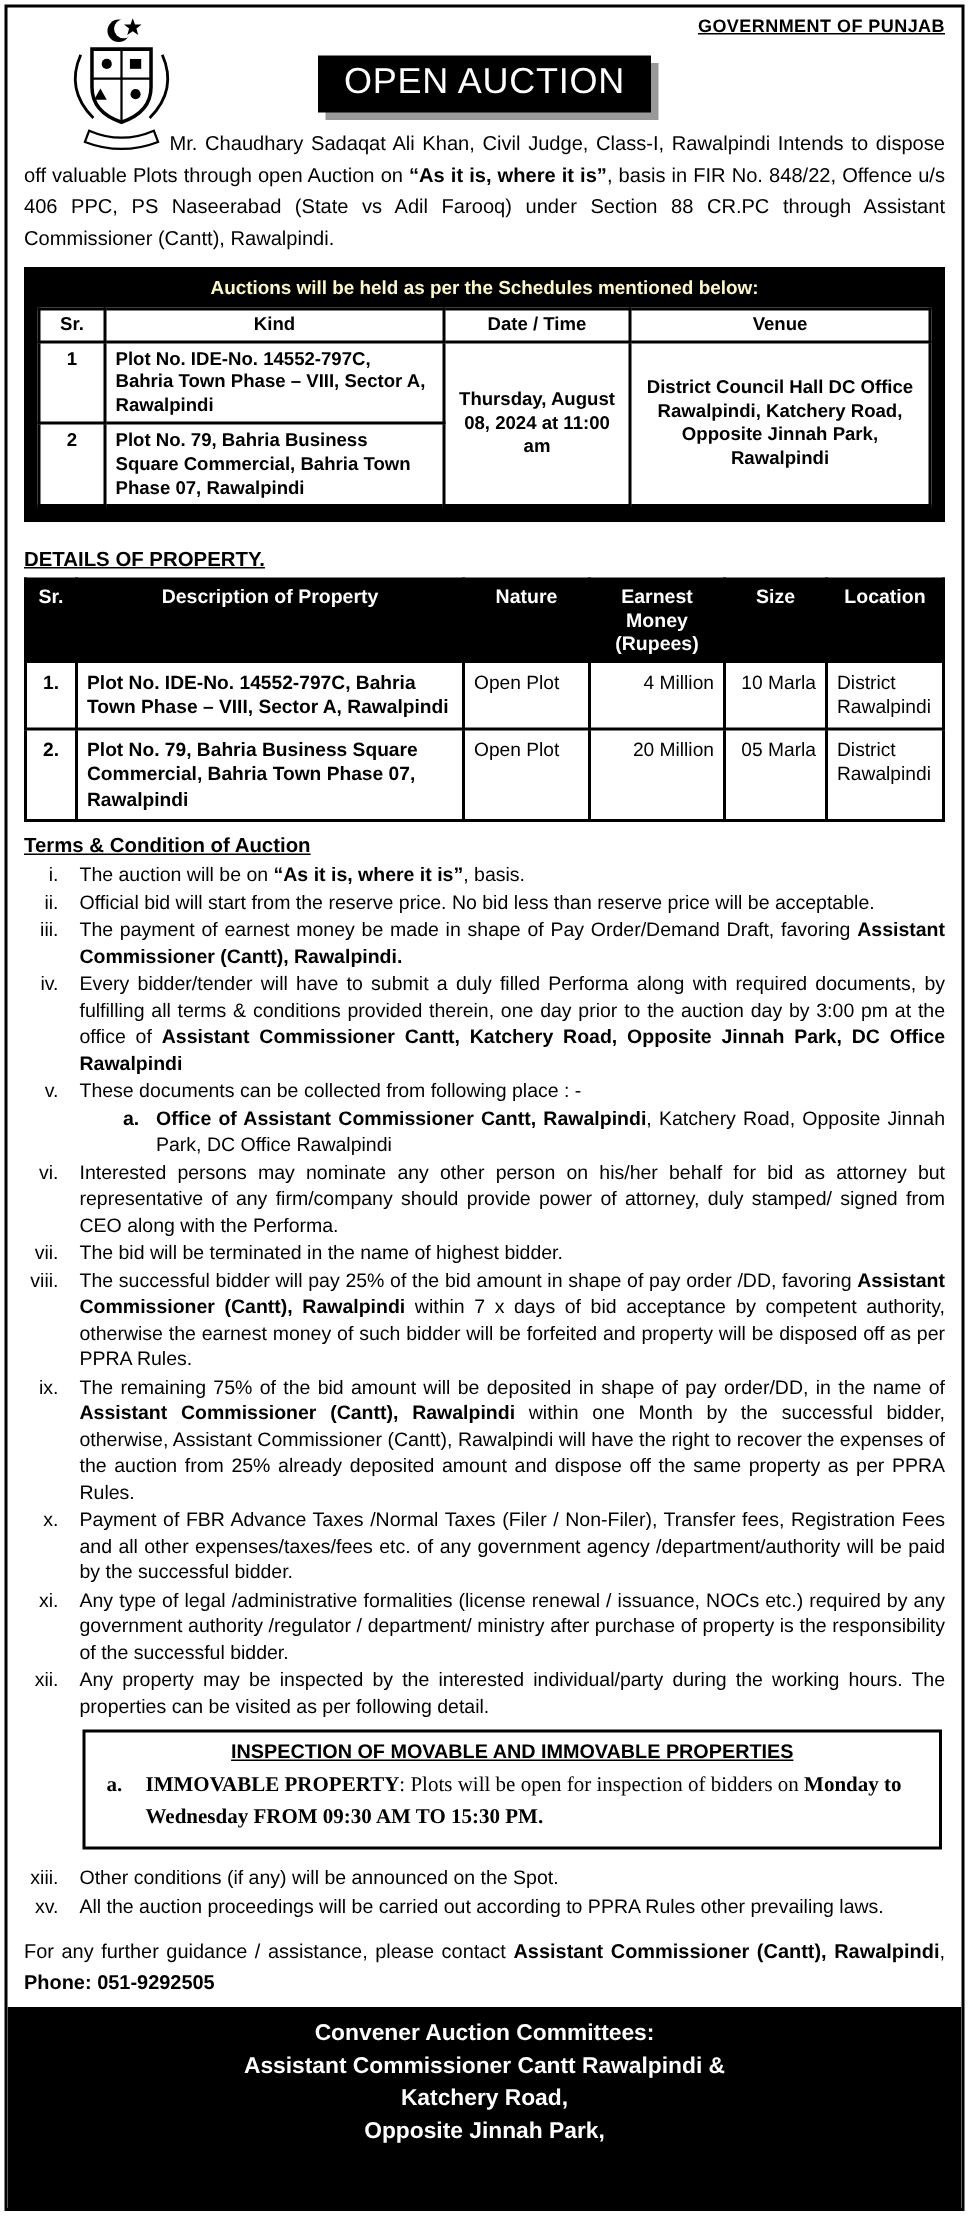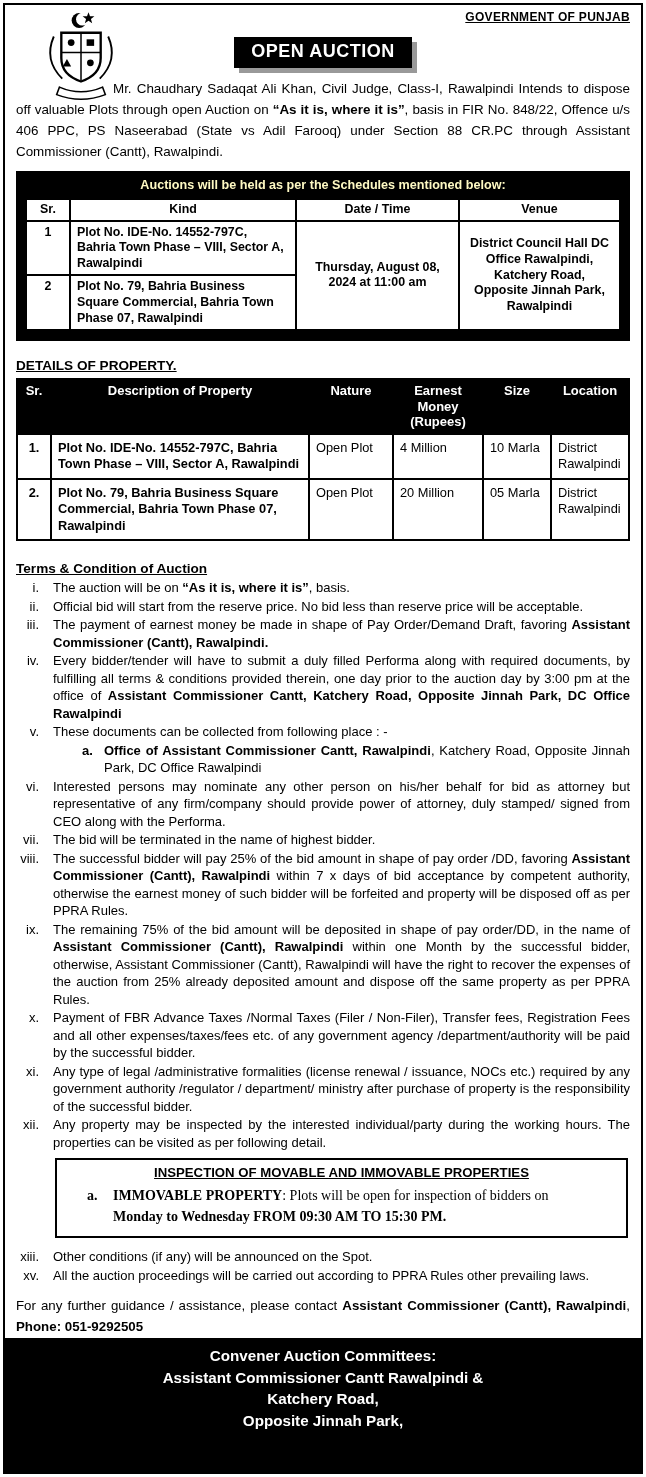--- a/index.html
+++ b/index.html
@@ -5,62 +5,62 @@
   *{margin:0;padding:0;box-sizing:border-box}
   html,body{background:#fff}
   body{width:646px;height:1477px;font-family:"Liberation Sans","DejaVu Sans",sans-serif;color:#000;overflow:hidden}
   .page{margin:3px;height:1471px;border:2px solid #000;display:flex;flex-direction:column;overflow:hidden;padding-top:5px;position:relative}
   .pad{margin-left:11px;margin-right:11px}
 
   .header{position:relative}
   .emblem{position:absolute;left:20px;top:0;width:90px;height:98px}
   .gov-title{text-align:right;font-size:12px;font-weight:bold;text-decoration:underline;letter-spacing:.3px}
   .banner-row{text-align:center;margin-top:13px}
-  .banner{display:inline-block;background:#000;color:#fff;font-size:18px;font-weight:bold;letter-spacing:.5px;padding:4px 17px 6px;box-shadow:5px 5px 0 #999}
+  .banner{display:inline-block;background:#000;color:#fff;font-size:24px;font-weight:normal;letter-spacing:.5px;padding:4px 17px 6px;box-shadow:5px 5px 0 #999}
 
   .intro{margin-top:10px;font-size:13.4px;line-height:21px;text-align:justify;text-indent:97px}
 
   .schedule-box{background:#000;margin-top:9px;padding:7px 9px 10px}
   .schedule-heading{color:#fef9c3;text-align:center;font-size:12.6px;font-weight:bold;margin-bottom:6px}
   table{border-collapse:collapse;width:100%;background:#fff}
   .schedule-table th,.schedule-table td{border:2px solid #000;font-size:12.4px;line-height:15.6px;padding:3px 6px;font-weight:bold;vertical-align:top}
   .schedule-table th{text-align:center;padding:2px 4px}
   .schedule-table th:nth-child(1){width:44px}
   .schedule-table th:nth-child(2){width:226px}
-  .schedule-table th:nth-child(3){width:163px}
+  .schedule-table th:nth-child(3){width:124px}
   .schedule-table td.sr{text-align:center}
   .schedule-table td.dt,.schedule-table td.venue{text-align:center;vertical-align:middle}
 
   .section-heading{font-size:13.6px;font-weight:bold;text-decoration:underline}
   .details-heading{margin-top:17px}
 
   .property-table{margin-top:5px}
   .property-table th{background:#000;color:#fff;border:2px solid #000;font-size:13px;line-height:15.5px;padding:3px 4px;text-align:center;vertical-align:top}
   .property-table td{border:2px solid #000;font-size:12.8px;line-height:16.5px;padding:5px 6px;vertical-align:top}
   .property-table th:nth-child(1){width:34px}
   .property-table th:nth-child(2){width:258px}
   .property-table th:nth-child(3){width:84px}
   .property-table th:nth-child(4){width:90px}
   .property-table th:nth-child(5){width:68px}
   td.pc0{text-align:center;font-weight:bold}
   td.pc1{font-weight:bold}
-  td.pc3,td.pc4{text-align:left}
-
-  .terms-heading{margin-top:20px}
+  td.pc3,td.pc4{text-align:right}
+
+  .terms-heading{margin-top:8px}
   .terms{margin-top:2px}
   .term{display:flex;font-size:13px;line-height:17.5px;margin-top:1px}
   .tnum{width:37px;text-align:right;padding-right:14px;flex-shrink:0}
   .tbody{flex:1;text-align:justify}
   .term.sub{padding-left:66px}
   .term.sub .tnum{width:22px;text-align:left;padding-right:0;font-weight:bold}
 
   .b{font-weight:bold}
   .u{}
 
-  .inspection-box{border:2px solid #000;margin:7px 13px 7px 50px;padding:5px 28px 9px}
+  .inspection-box{border:2px solid #000;margin:7px 13px 7px 50px;padding:5px 12px 9px}
   .inspection-title{text-align:center;font-size:13.2px;font-weight:bold;text-decoration:underline}
   .inspection-item{display:flex;margin-top:5px;font-family:"Liberation Serif","DejaVu Serif",serif;font-size:14px;line-height:21px}
   .inspection-item .inum{width:28px;flex-shrink:0;font-weight:bold;padding-left:2px}
   .inspection-item .ibody{flex:1}
 
   .contact{margin-top:11px;font-size:13.3px;line-height:21px;text-align:justify}
 
   .footer{margin-top:auto;background:#000;color:#fff;text-align:center;padding:7px 10px 4px;position:relative;min-height:134px}
   .footer-title{font-size:15.2px;font-weight:bold;line-height:21.5px}
   .fline{font-size:15.2px;font-weight:bold;line-height:21.5px}

